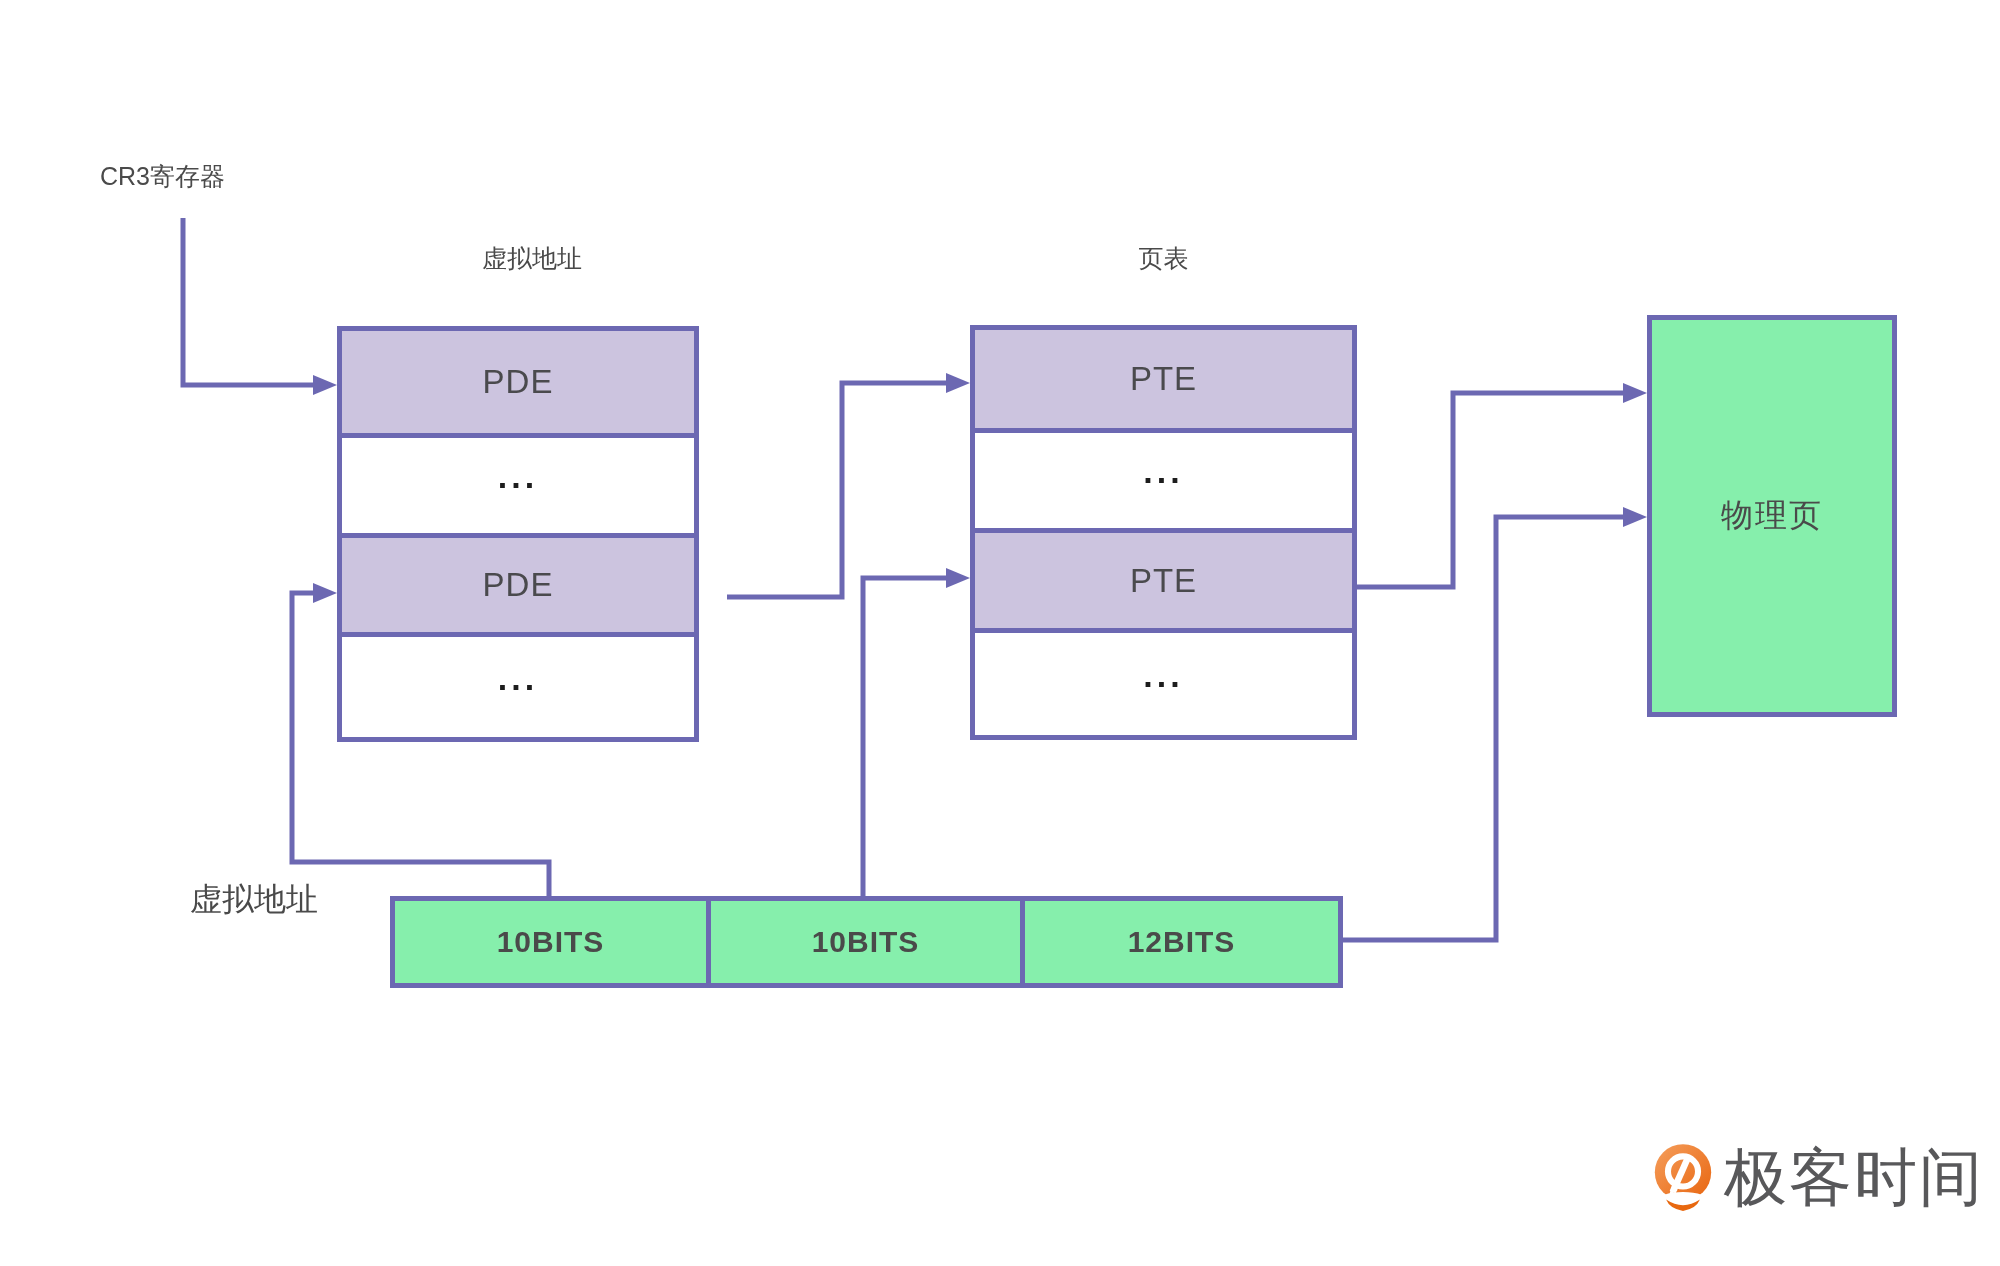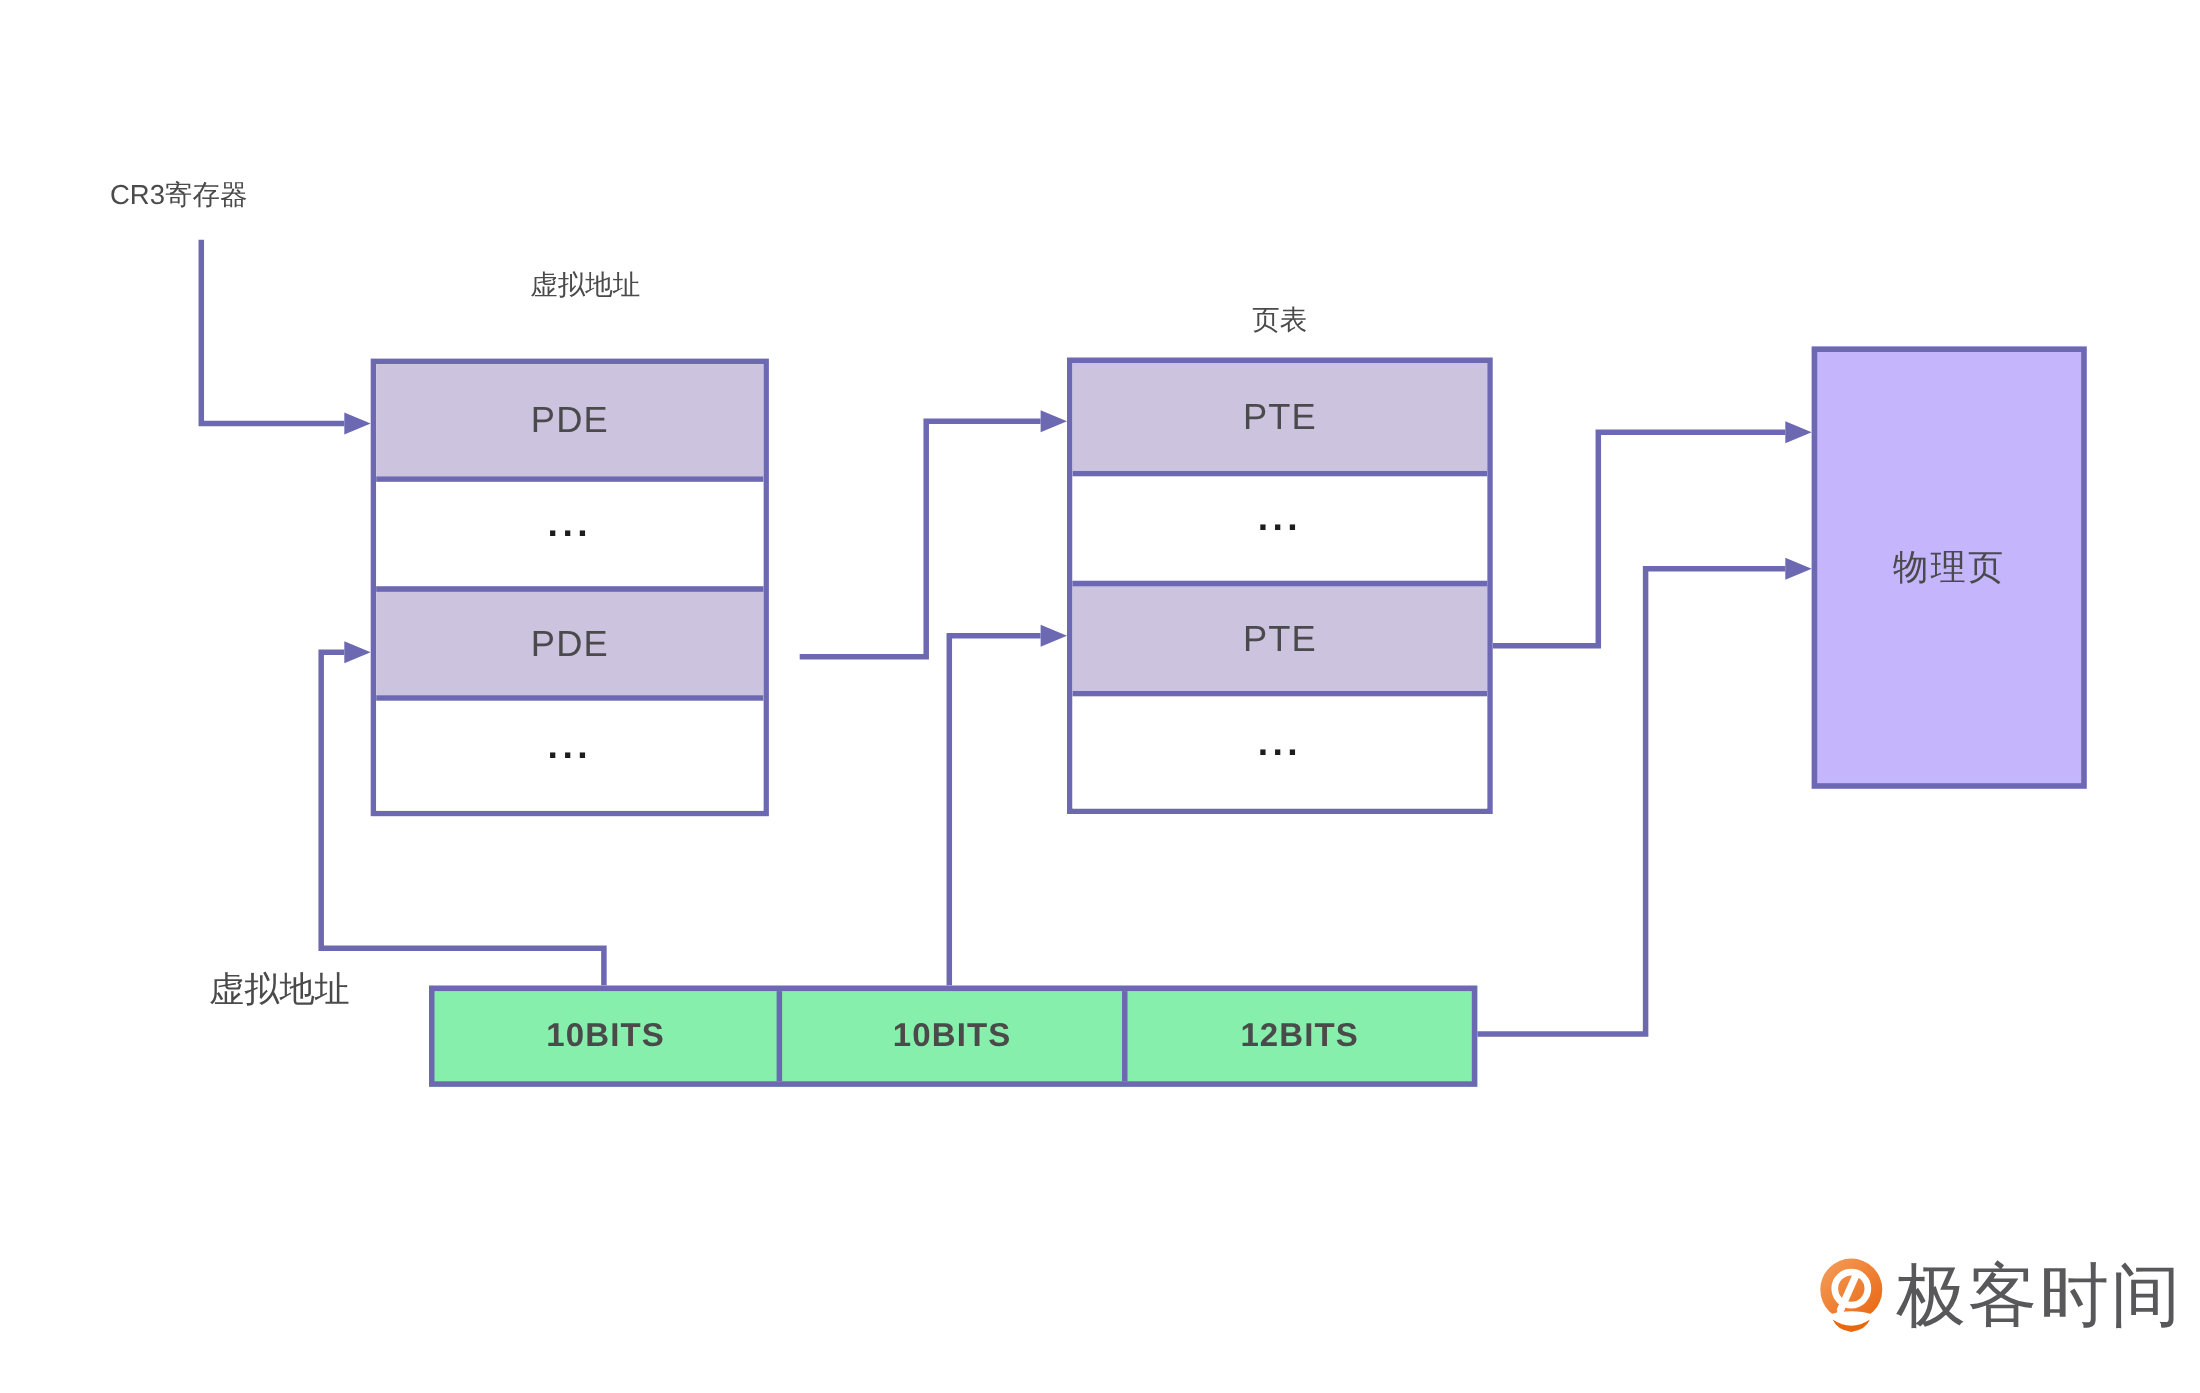--- a/index.html
+++ b/index.html
@@ -60,21 +60,21 @@
     font-weight: 700;
     font-size: 34px;
     letter-spacing: 4px;
     transform: translateY(-9px);
     color: #1d1d1d;
   }
 
   
   .phys {
     border: 5px solid #6C68B2;
-    background: #c4b5fd;
+    background: #86efac;
     box-sizing: border-box;
     display: flex;
     align-items: center;
     justify-content: center;
     font-size: 32px;
     color: #4A4A4A;
     letter-spacing: 2px;
   }
 
   
@@ -156,21 +156,21 @@
       <span class="dots">...</span>
     </div>
     <div class="row hl" style="height:99px;">
       <span>PDE</span>
     </div>
     <div class="row" style="height:105px;">
       <span class="dots">...</span>
     </div>
   </div>
 
-  <div class="abs label table-title" style="left:970px; top:242px; width:387px;margin-top:32px;">页表</div>
+  <div class="abs label table-title" style="left:970px; top:242px; width:387px;">页表</div>
 
   <div class="abs etable" style="left:970px; top:325px; width:387px; height:415px;justify-content:flex-end;">
     <div class="row hl" style="height:98px;">
       <span>PTE</span>
     </div>
     <div class="row" style="height:100px;">
       <span class="dots">...</span>
     </div>
     <div class="row hl" style="height:100px;">
       <span>PTE</span>

